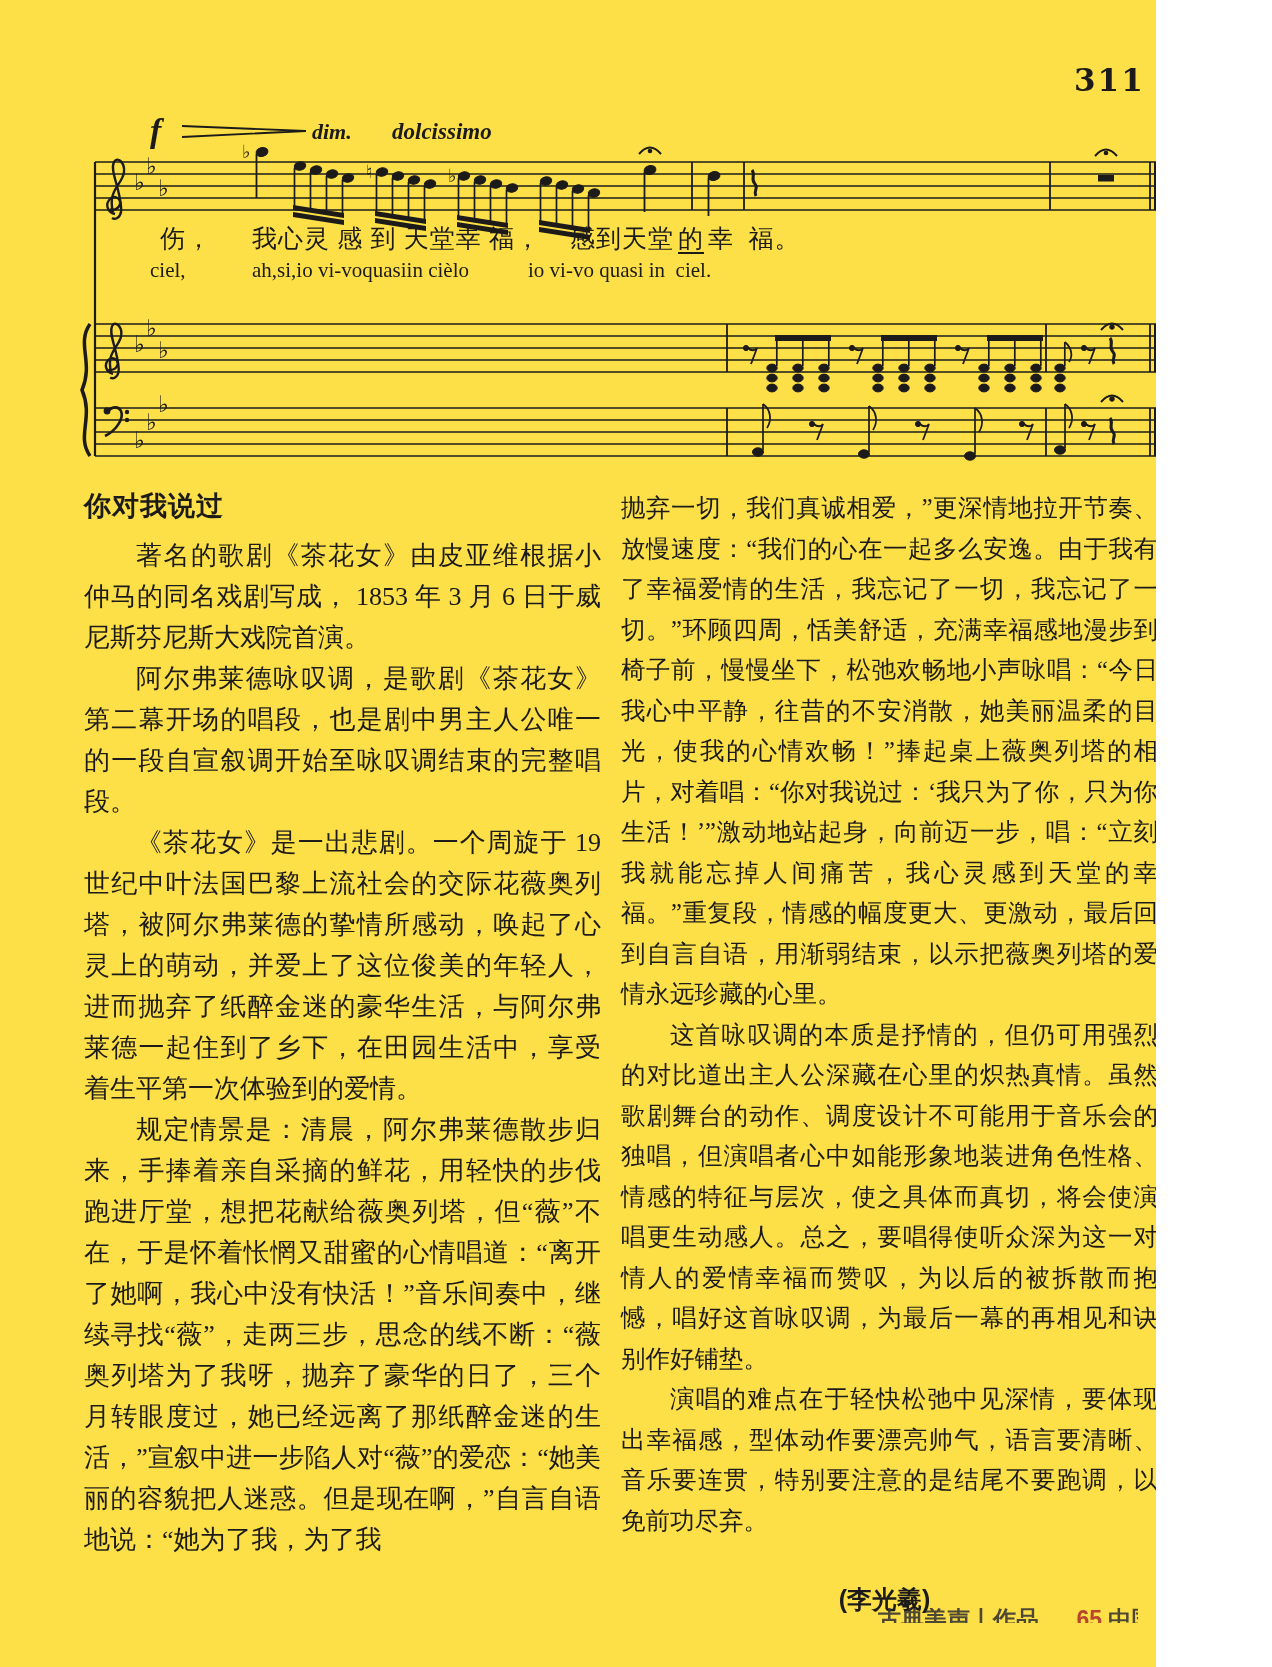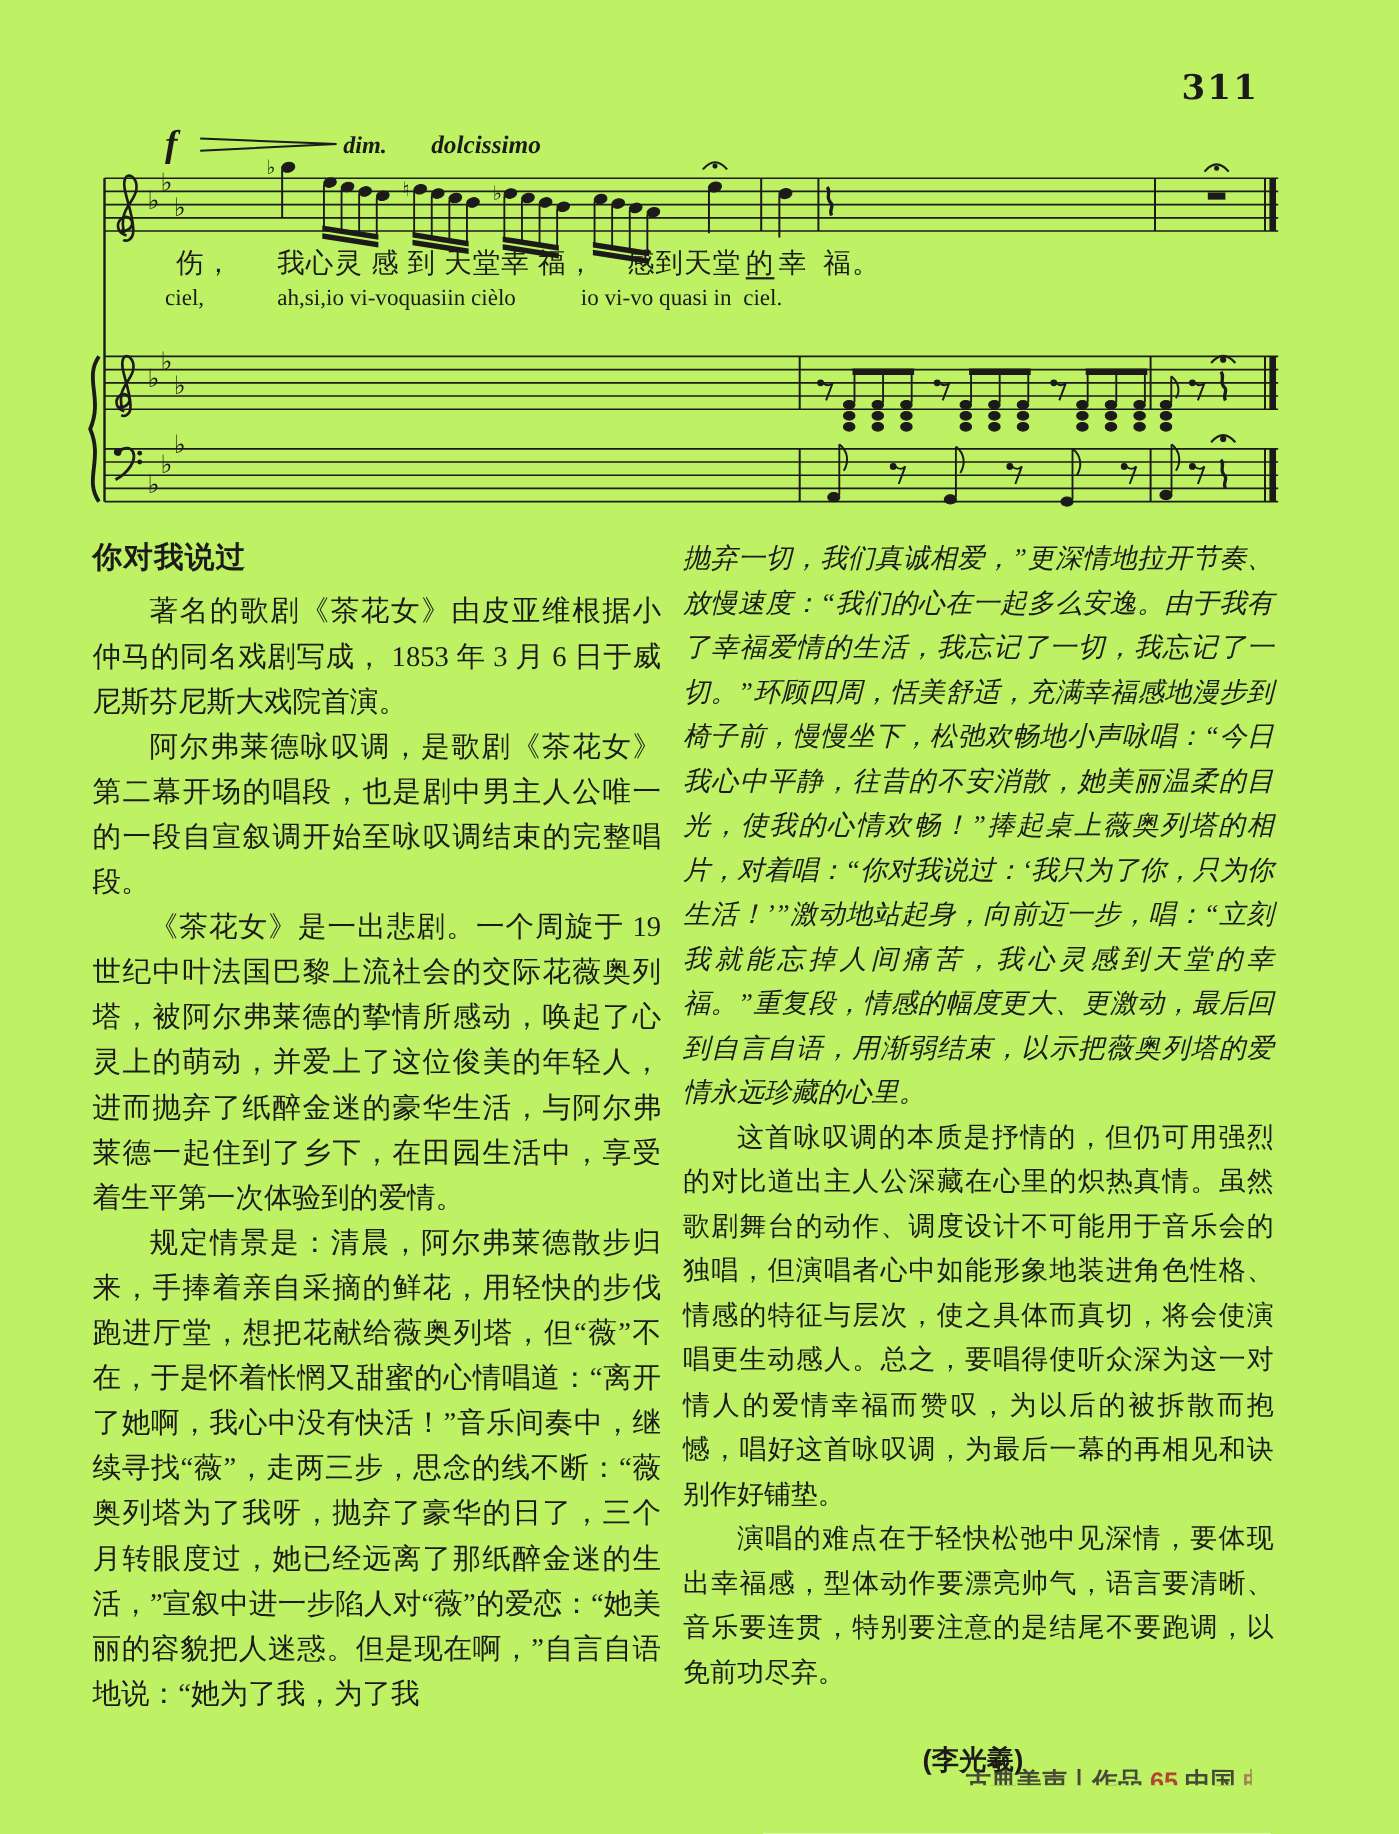--- a/index.html
+++ b/index.html
@@ -1,34 +1,34 @@
 <!DOCTYPE html>
 <html><head>
 <meta charset="utf-8">
 <style>
   html,body{margin:0;padding:0;background:#ffffff;}
-  .page{position:relative;width:1272px;height:1667px;background:#bef264;overflow:hidden;
+  .page{position:relative;width:1156px;height:1667px;background:#fde047;overflow:hidden;
         font-family:"Liberation Serif",serif;color:#1c1b19;}
   .page-number{position:absolute;left:1074px;top:62px;font-size:31px;font-weight:bold;
         letter-spacing:2px;font-family:"DejaVu Serif",serif;}
   .score{position:absolute;left:0;top:0;}
   .score text{font-family:"Liberation Serif",serif;fill:#1c1b19;white-space:pre;}
   .score .dyn{font-style:italic;font-weight:bold;}
   .score .lyr-cn{font-size:25px;letter-spacing:1px;}
   .score .lyr-it{font-size:21px;}
   .score .flat{font-size:23px;}
   .score .flat-sm{font-size:18px;}
   .col{position:absolute;top:488px;}
   .col-left{left:84px;width:517px;}
   .col-right{left:621px;width:537px;}
   .heading{margin:0 0 11px 0;font-size:27px;font-weight:bold;
         font-family:"Liberation Sans",sans-serif;letter-spacing:1px;}
   p.para{margin:0;text-indent:2em;font-size:26px;line-height:41px;text-align:justify;}
   .col-right p.para{font-size:24.5px;line-height:40.5px;}
-  p.cont{text-indent:0;font-style:italic;}
+  p.cont{text-indent:0;}
   .attribution{margin-top:42px;padding-right:10px;text-align:center;font-size:25px;
         font-weight:bold;font-family:"Liberation Sans",sans-serif;}
   .watermark{position:absolute;left:878px;top:1608px;width:260px;height:15px;overflow:hidden;
         font-size:23px;line-height:23px;font-weight:bold;white-space:nowrap;
         font-family:"Liberation Sans",sans-serif;opacity:.9;}
 </style>
 </head>
 <body>
 
 <div class="page">
@@ -285,16 +285,16 @@
   </div>
 
   <div class="col col-right">
     <p class="para cont">抛弃一切，我们真诚相爱，”更深情地拉开节奏、放慢速度：“我们的心在一起多么安逸。由于我有了幸福爱情的生活，我忘记了一切，我忘记了一切。”环顾四周，恬美舒适，充满幸福感地漫步到椅子前，慢慢坐下，松弛欢畅地小声咏唱：“今日我心中平静，往昔的不安消散，她美丽温柔的目光，使我的心情欢畅！”捧起桌上薇奥列塔的相片，对着唱：“你对我说过：‘我只为了你，只为你生活！’”激动地站起身，向前迈一步，唱：“立刻我就能忘掉人间痛苦，我心灵感到天堂的幸福。”重复段，情感的幅度更大、更激动，最后回到自言自语，用渐弱结束，以示把薇奥列塔的爱情永远珍藏的心里。</p>
     <p class="para">这首咏叹调的本质是抒情的，但仍可用强烈的对比道出主人公深藏在心里的炽热真情。虽然歌剧舞台的动作、调度设计不可能用于音乐会的独唱，但演唱者心中如能形象地装进角色性格、情感的特征与层次，使之具体而真切，将会使演唱更生动感人。总之，要唱得使听众深为这一对情人的爱情幸福而赞叹，为以后的被拆散而抱憾，唱好这首咏叹调，为最后一幕的再相见和诀别作好铺垫。</p>
     <p class="para">演唱的难点在于轻快松弛中见深情，要体现出幸福感，型体动作要漂亮帅气，语言要清晰、音乐要连贯，特别要注意的是结尾不要跑调，以免前功尽弃。</p>
     <div class="attribution">(李光羲)</div>
   </div>
 
   <div class="watermark">
-    <span style="color: rgb(59, 55, 51);">古典美声</span><span style="color: rgb(59, 55, 51);">丨作品 </span><span style="color: rgb(179, 52, 42);">65</span><span style="color: rgb(59, 55, 51);"> 中国 </span><span style="color: rgb(164, 112, 90);">曲谱网</span>
+    <span style="color: rgb(59, 55, 51);">古典美声</span><span style="color: rgb(59, 55, 51);">丨作品 </span><span style="color: rgb(179, 52, 42); margin-left: 31px;">65</span><span style="color: rgb(59, 55, 51);"> 中国 </span><span style="color: rgb(164, 112, 90);">曲谱网</span>
   </div>
 
 </div>
 
 </body></html>

